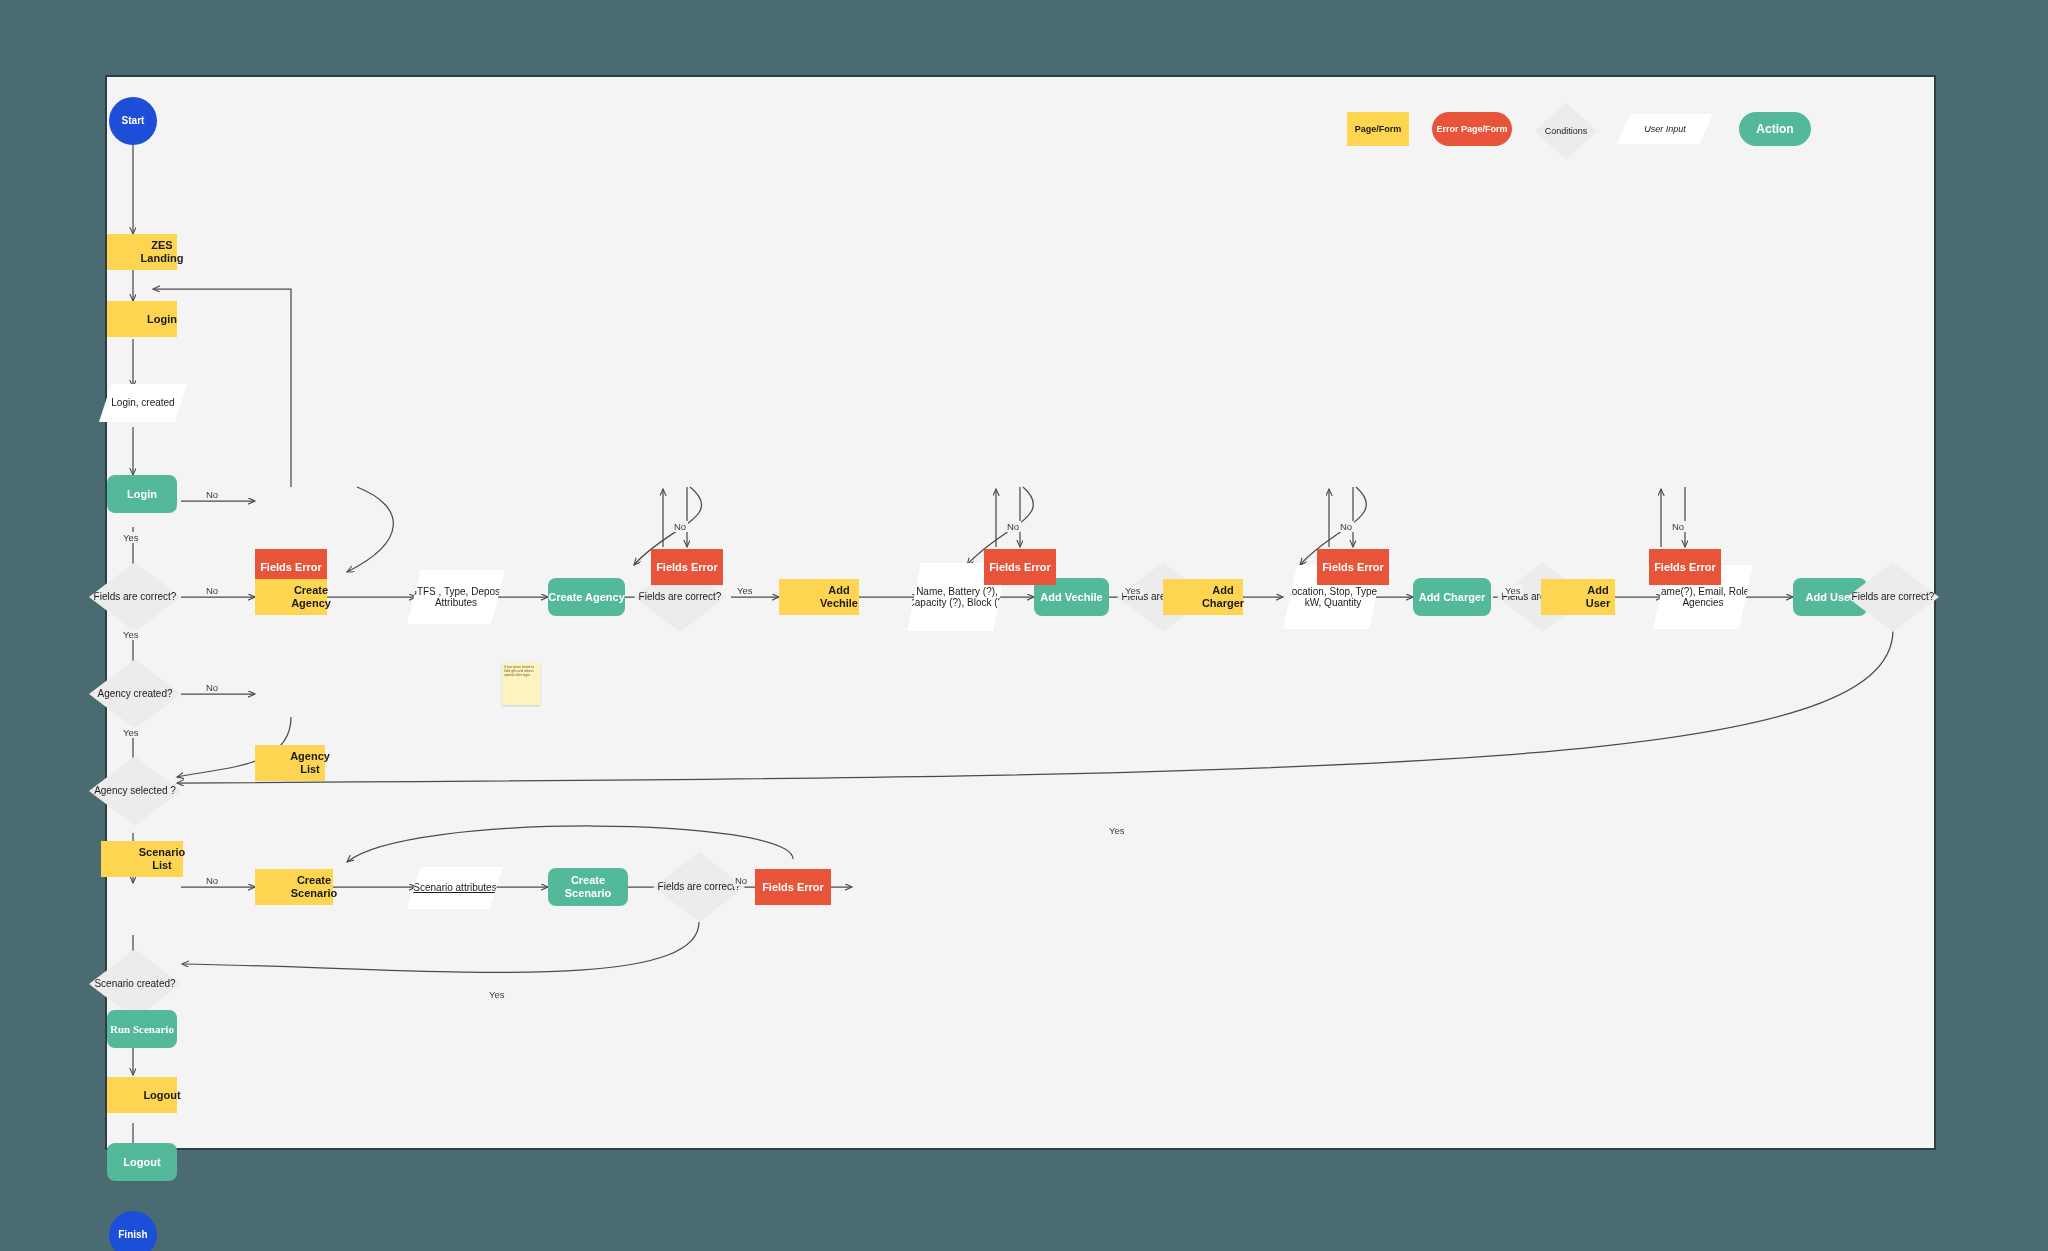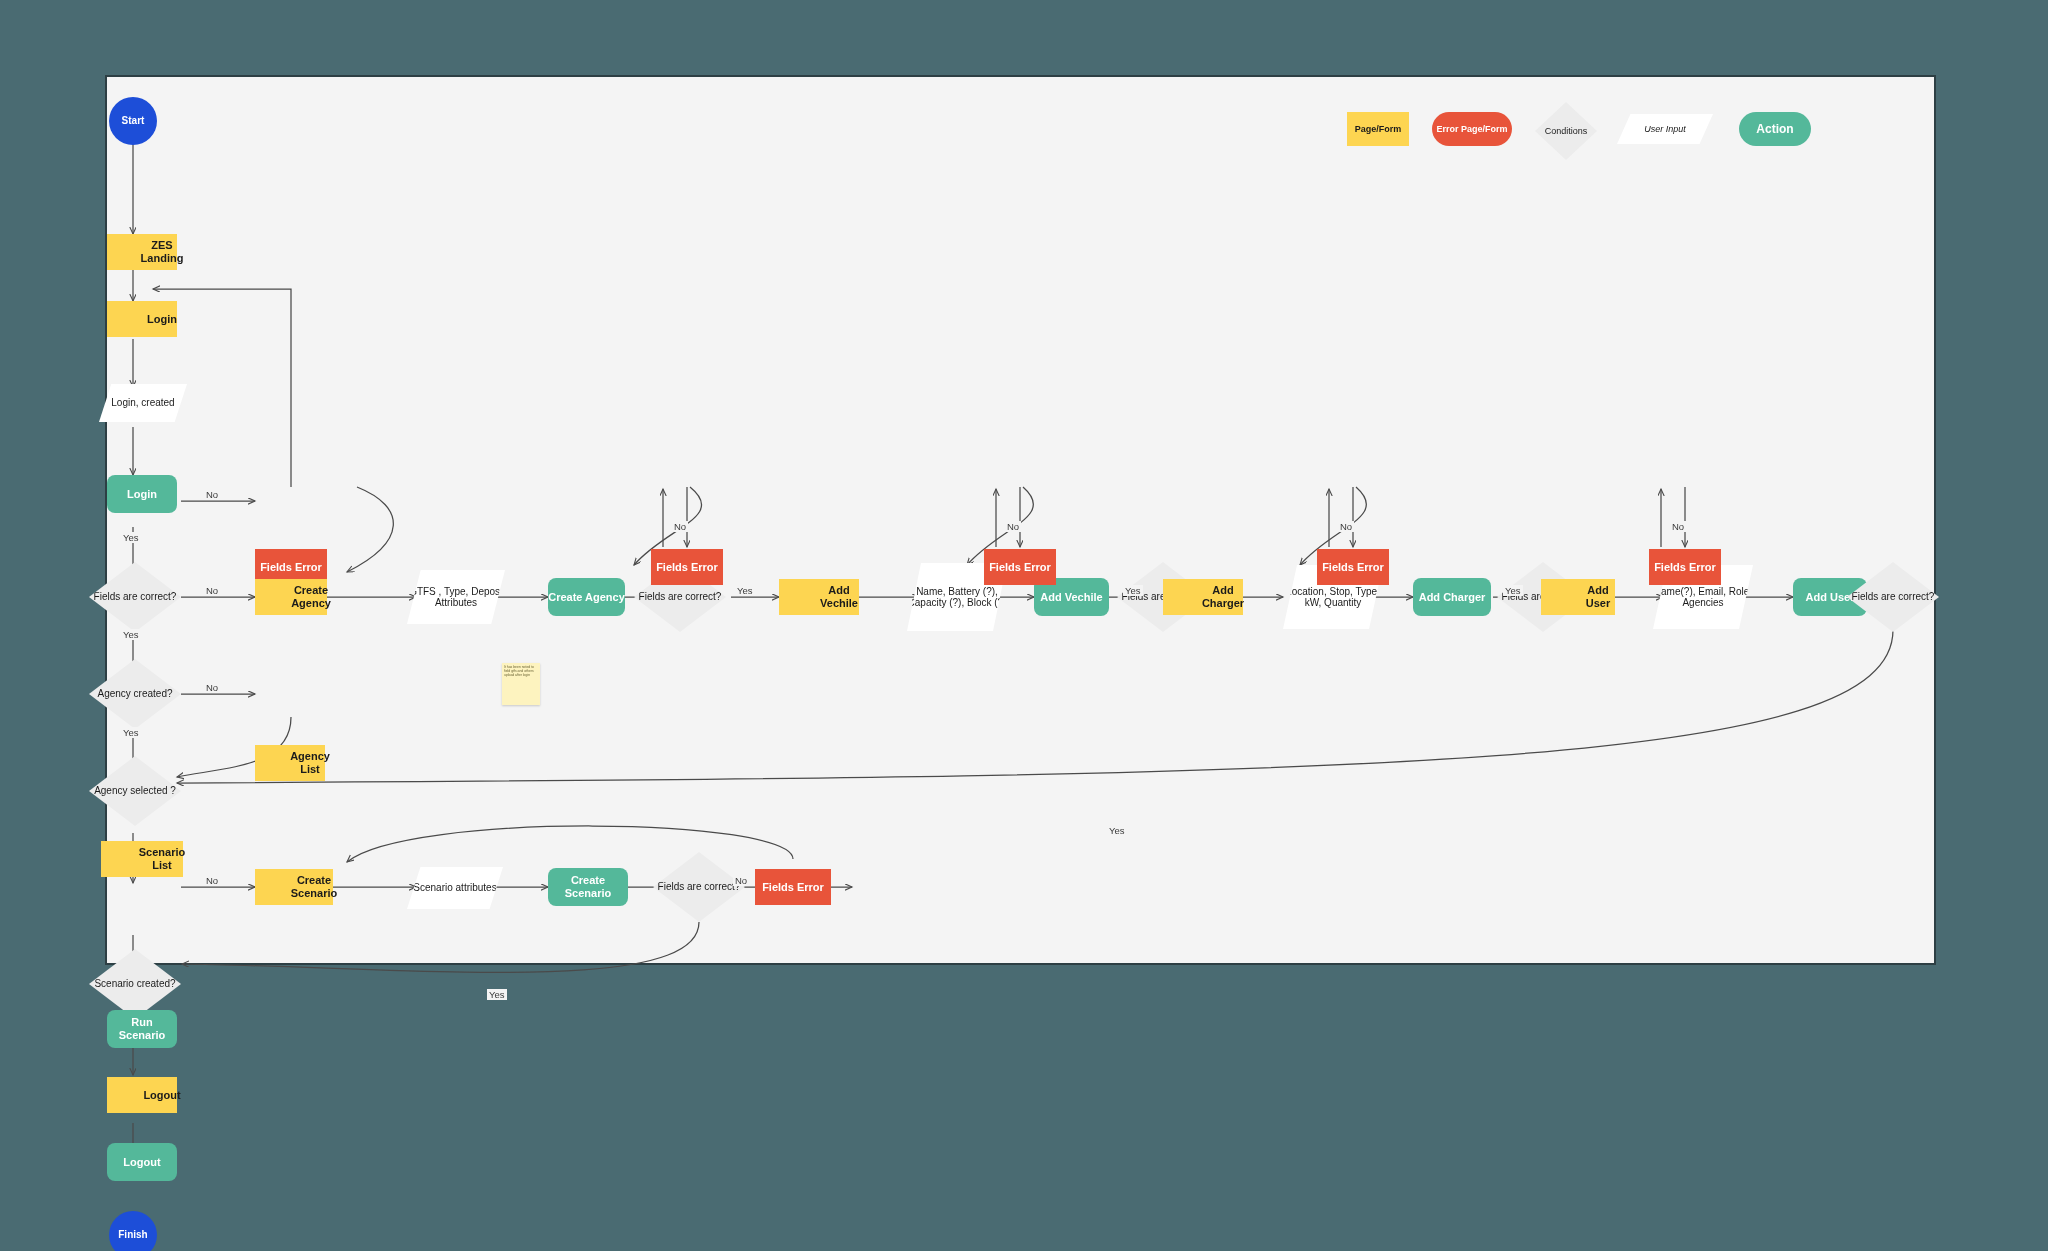--- a/index.html
+++ b/index.html
@@ -5,21 +5,21 @@
   html,body{margin:0;padding:0;}
   body{
     width:2048px;height:1251px;
     background:#4a6b72;
     font-family:"Liberation Sans", sans-serif;
     overflow:hidden;
   }
   #canvas-frame{
     position:absolute;
     left:105px;top:75px;
-    width:1831px;height:890px;
+    width:1831px;height:1075px;
     background:#f4f4f4;
     border:2px solid #2d3f44;
     box-sizing:border-box;
   }
   #svg-layer{position:absolute;left:0;top:0;width:1831px;height:1075px;}
   .node{
     position:absolute;
     display:flex;align-items:center;justify-content:center;
     text-align:center;
     box-sizing:border-box;
@@ -169,21 +169,21 @@
   <div class="node n-cond" style="left:-18px;top:582px;width:92px;height:70px;">Agency created?</div>
 
   <div class="node n-cond" style="left:-18px;top:679px;width:92px;height:70px;">Agency selected ?</div>
 
   <div class="node n-page" style="left:148px;top:668px;width:70px;height:36px;">Agency List</div>
 
   <div class="node n-page" style="left:-6px;top:764px;width:82px;height:36px;">Scenario List</div>
 
   <div class="node n-cond" style="left:-18px;top:872px;width:92px;height:70px;">Scenario created?</div>
 
-  <div class="node n-action" style="left:0px;top:933px;width:70px;height:38px;">Run Scenario</div>
+  <div class="node n-action" style="left:0px;top:933px;width:70px;height:38px;font-family:Liberation Serif, serif;">Run Scenario</div>
 
   <div class="node n-page" style="left:0px;top:1000px;width:70px;height:36px;">Logout</div>
 
   <div class="node n-action" style="left:0px;top:1066px;width:70px;height:38px;">Logout</div>
 
   <div class="node n-terminal" style="left:2px;top:1134px;width:48px;height:48px;">Finish</div>
 
   <div class="node n-page" style="left:148px;top:502px;width:72px;height:36px;">Create Agency</div>
 
   <div class="node n-input" style="left:300px;top:493px;width:98px;height:54px;">GTFS , Type, Depos, Attributes</div>
@@ -221,21 +221,21 @@
   <div class="node n-input" style="left:1546px;top:488px;width:100px;height:64px;">Name(?), Email, Role, Agencies</div>
 
   <div class="node n-action" style="left:1686px;top:501px;width:74px;height:38px;">Add User</div>
 
   <div class="node n-cond" style="left:1740px;top:485px;width:92px;height:70px;">Fields are correct?</div>
 
   <div class="node n-error" style="left:1542px;top:472px;width:72px;height:36px;">Fields Error</div>
 
   <div class="node n-page" style="left:148px;top:792px;width:78px;height:36px;">Create Scenario</div>
 
-  <div class="node n-input" style="left:300px;top:790px;width:96px;height:42px;">Scenario attributes</div>
+  <div class="node n-input" style="left:300px;top:790px;width:96px;height:42px;text-decoration:underline;">Scenario attributes</div>
 
   <div class="node n-action" style="left:441px;top:791px;width:80px;height:38px;">Create Scenario</div>
 
   <div class="node n-cond" style="left:546px;top:775px;width:92px;height:70px;">Fields are correct?</div>
 
   <div class="node n-error" style="left:648px;top:792px;width:76px;height:36px;">Fields Error</div>
 
   <div class="edge-label" style="left:97px;top:412px;">No</div>
   <div class="edge-label" style="left:14px;top:455px;">Yes</div>
   <div class="edge-label" style="left:97px;top:508px;">No</div>

